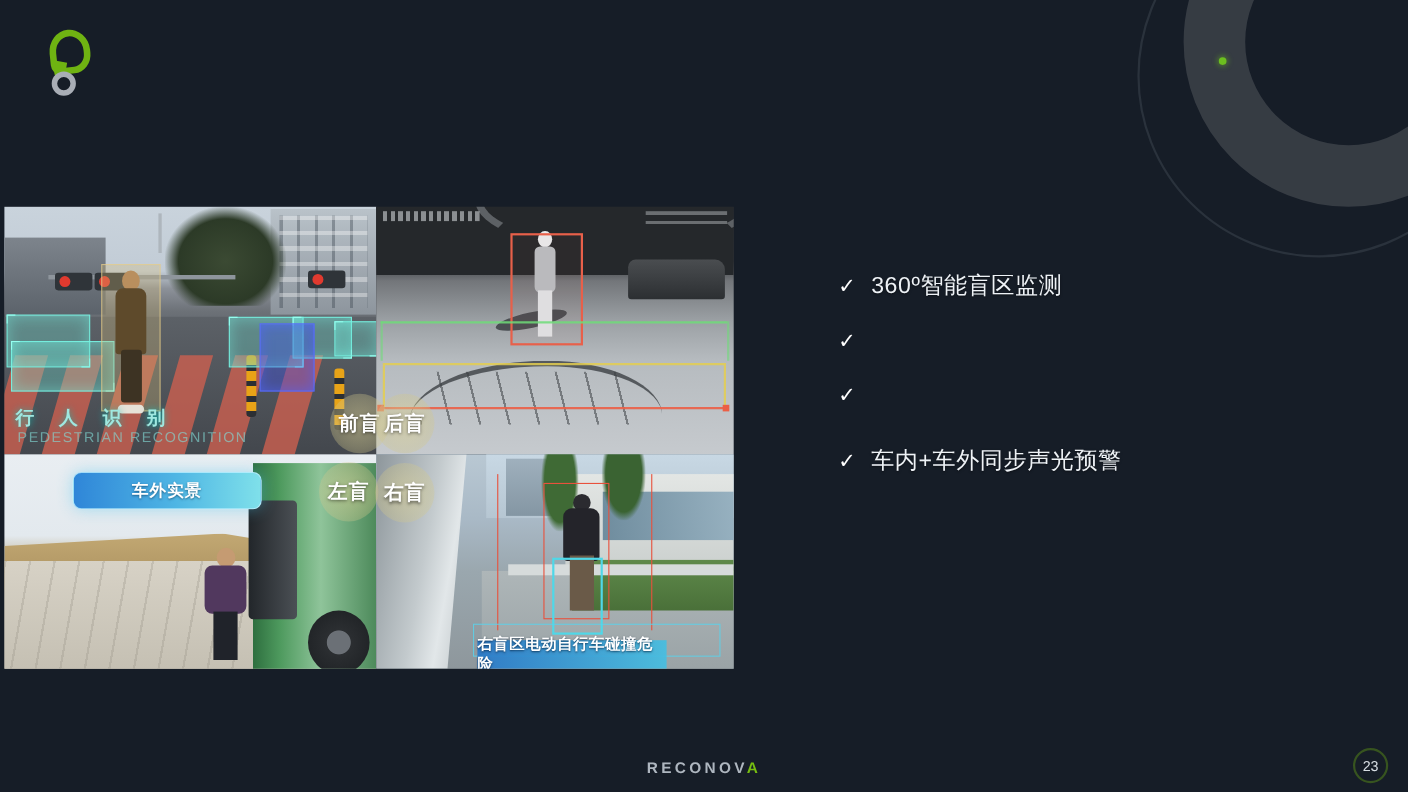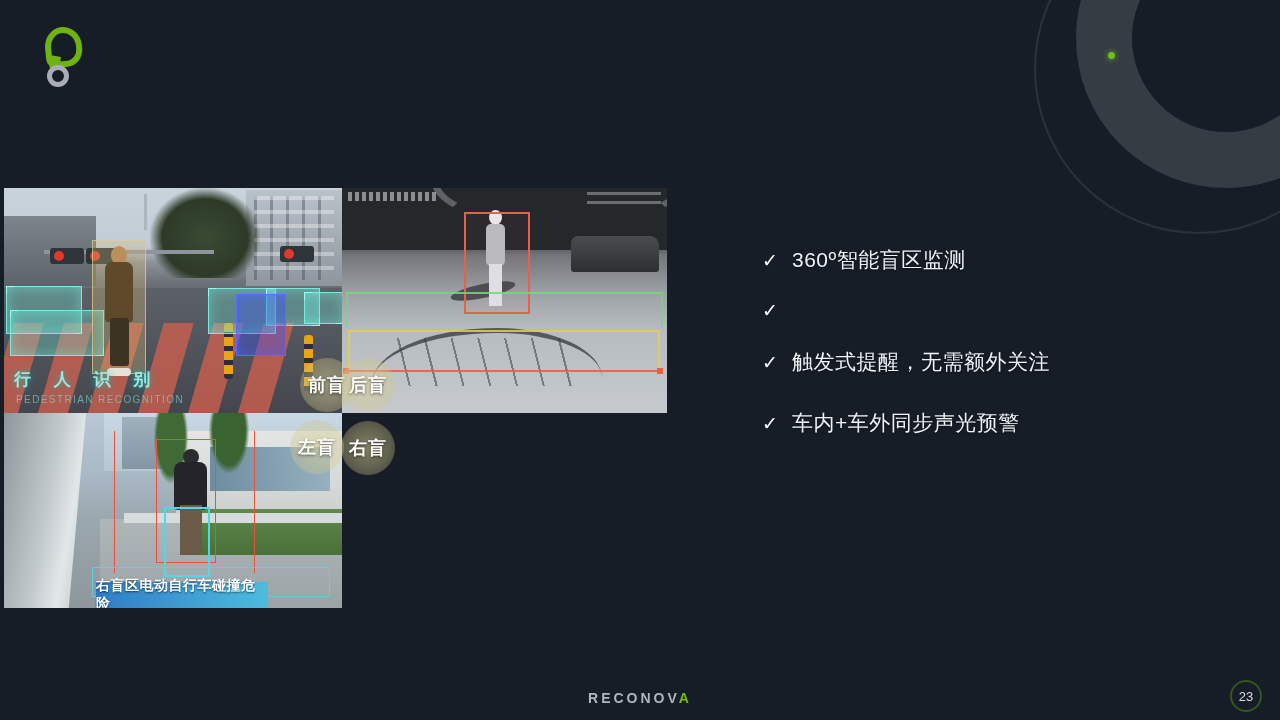--- a/index.html
+++ b/index.html
@@ -188,21 +188,21 @@
   .cf-person .legs { position:absolute; left:6px; top:72px; width:19px; height:48px; background:#3d3323; border-radius:3px;}
   .cf-person .shoe { position:absolute; left:3px; bottom:-2px; width:24px; height:8px; background:#e6e2d8; border-radius:4px;}
   .cf-label {
     position: absolute; left: 10px; bottom: 22px;
     color: #9fe8e0; font-size: 17px; font-weight: bold;
     letter-spacing: 9px;
     text-shadow: 0 0 7px rgba(0,200,190,.9);
   }
   .cf-label-en {
     position: absolute; left: 12px; bottom: 8px;
-    color: rgba(130,220,215,.62); font-size: 10px; letter-spacing: 1.4px;
+    color: rgba(130,220,215,.62); font-size: 13px; letter-spacing: 1.4px;
   }
 
   
   .cam-rear {
     background: linear-gradient(180deg,#2b2e31 0%, #35383b 22%, #73767a 30%, #9ba0a4 46%, #b6bbbf 62%, #c6cace 100%);
   }
   .cr-sky { position:absolute; left:0; right:0; top:0; height:62px; background:#25282b;}
   .cr-arc { position:absolute; left:90px; top:-52px; width:240px; height:78px; border-radius:50%;
             border:7px solid #8d9195; border-bottom-color:transparent; opacity:.55;}
   .cr-car { position:absolute; right:8px; top:48px; width:88px; height:36px;
@@ -428,20 +428,36 @@
       <div class="cr-box"></div>
       <div class="cr-grid"></div>
       <div class="cr-wiper"></div>
       <div class="cr-zone-g"></div>
       <div class="cr-zone-g2"></div>
       <div class="cr-zone-g3"></div>
       <div class="cr-zone-y"></div>
       <div class="cr-zone-r"></div>
     </div>
 
+    <div class="cam cam-left">
+      <div class="cl-dirt"></div>
+      <div class="cl-road"></div>
+      <div class="cl-truck">
+        <div class="cab"></div>
+          <div class="wheel"></div>
+      </div>
+      <div class="cl-person">
+        <div class="h"></div>
+          <div class="b"></div>
+          <div class="l"></div>
+      </div>
+      <div class="cl-banner">
+        <span>车外实景</span>
+      </div>
+    </div>
 
     <div class="cam cam-right">
       <div class="crt-sky"></div>
       <div class="crt-bldg"></div>
       <div class="crt-wall"></div>
       <div class="crt-tree1"></div>
       <div class="crt-tree2"></div>
       <div class="crt-path"></div>
       <div class="crt-grass"></div>
       <div class="crt-curb"></div>
@@ -470,21 +486,20 @@
   <div class="bullets">
     <div class="bullet">
       <span class="tick">✓</span>
       <span class="txt">360º智能盲区监测</span>
     </div>
     <div class="bullet">
       <span class="tick">✓</span>
     </div>
     <div class="bullet">
       <span class="tick">✓</span>
-      <span class="txt">触发式提醒，无需额外关注</span>
     </div>
     <div class="bullet">
       <span class="tick">✓</span>
       <span class="txt">车内+车外同步声光预警</span>
     </div>
   </div>
 
   <div class="footer-logo"><span>RECONOV</span><span class="accent">A</span></div>
 
   <div class="page-num">23</div>

